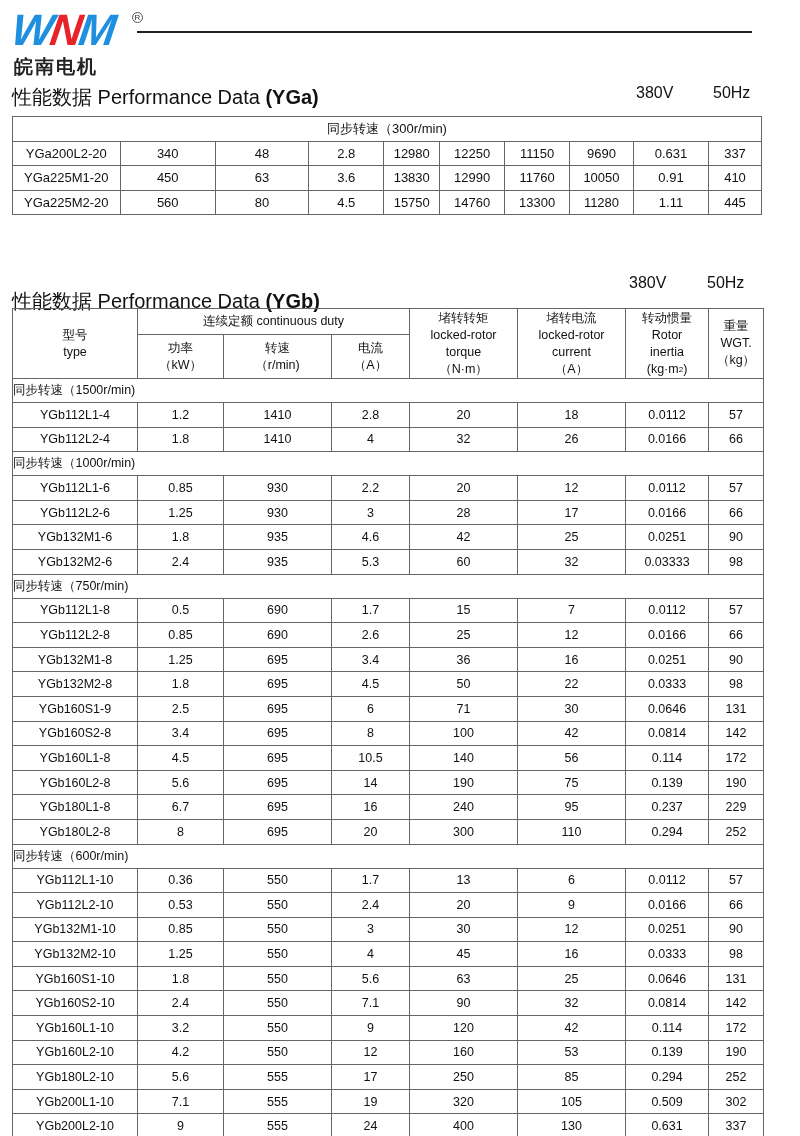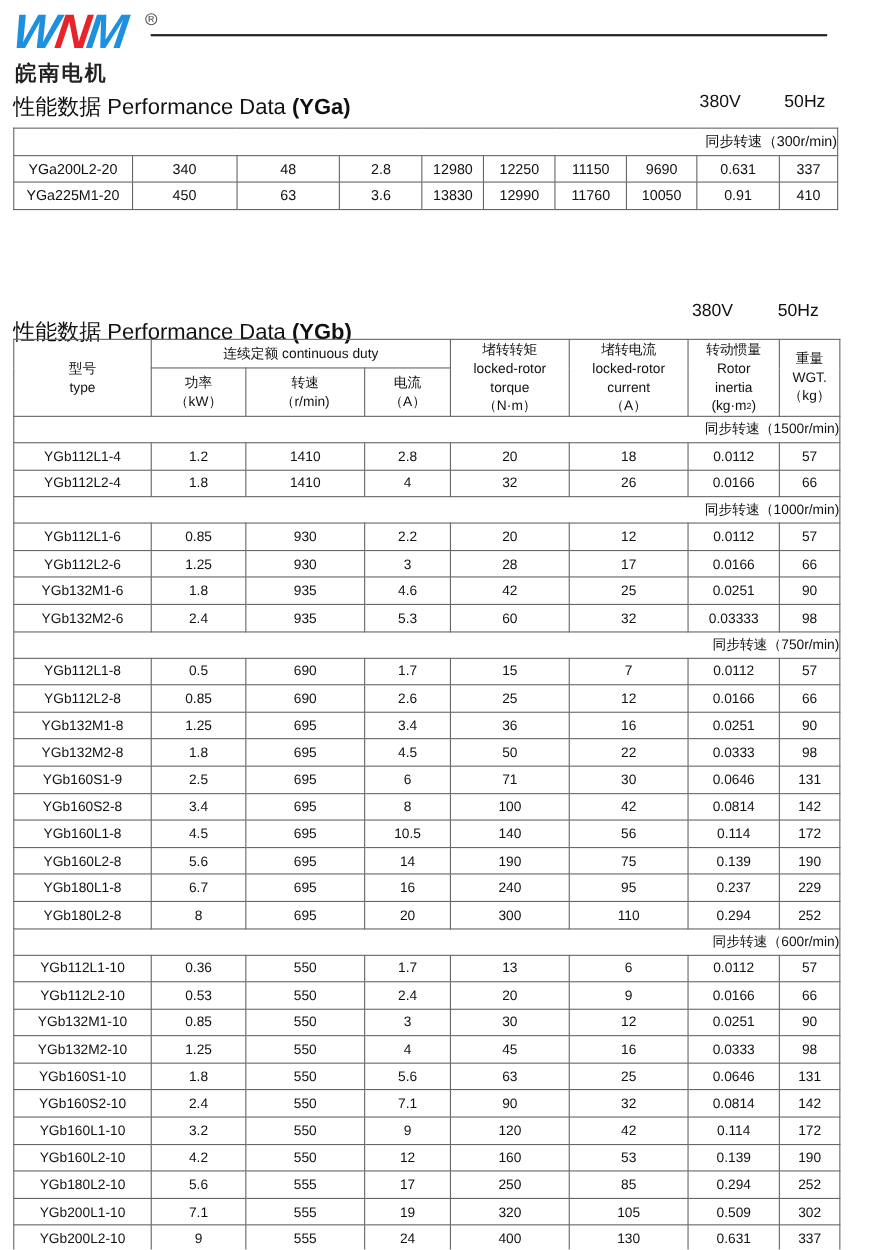--- a/index.html
+++ b/index.html
@@ -13,25 +13,25 @@
   .logo-reg { position: absolute; left: 120px; top: 4px; font-size: 10px; color: #333; border: 1px solid #555; border-radius: 50%; width: 11px; height: 11px; line-height: 9px; text-align: center; font-size: 8px; }
   .logo-cn { position: absolute; left: 2px; top: 46px; font-size: 19px; font-weight: bold; letter-spacing: 2px; color: #222; font-family: Liberation Sans, sans-serif; }
   .header-rule { position: absolute; left: 137px; top: 31px; width: 615px; height: 2px; background: #222; }
 
   .section-title { position: absolute; font-size: 20px; color: #111; white-space: nowrap; }
   .section-title b { font-weight: bold; margin-top: 38px; }
   .spec { position: absolute; font-size: 16px; color: #111; white-space: nowrap; }
 
   table { position: absolute; border-collapse: collapse; table-layout: fixed; }
   td, th { border: 1px solid #666; text-align: center; vertical-align: middle; font-size: 13px; font-weight: normal; color: #111; padding: 0; white-space: nowrap; overflow: hidden; }
-  .speed-row td { text-align: right; font-size: 13px; padding-left: 45px; }
+  .speed-row td { text-align: left; font-size: 13px; }
 
   #tbl-a { left: 12px; top: 116px; width: 750px; }
   #tbl-a tr { height: 24.5px; }
-  #tbl-a .speed-row td { padding-left: 0; }
+  #tbl-a .speed-row td { text-align: center; padding-left: 0; }
 
   #tbl-b { left: 12px; top: 308px; width: 751px; }
   #tbl-b td, #tbl-b th { font-size: 12.5px; }
   #tbl-b thead th { line-height: 17px; font-size: 12.5px; }
   #tbl-b tbody tr { height: 24.6px; }
   #tbl-b tbody tr.speed-row { height: 24px; }
   .sup { font-size: 8px; vertical-align: top; }
 </style>
 </head>
 <body>
@@ -85,20 +85,32 @@
         <td>450</td>
         <td>63</td>
         <td>3.6</td>
         <td>13830</td>
         <td>12990</td>
         <td>11760</td>
         <td>10050</td>
         <td>0.91</td>
         <td>410</td>
       </tr>
+      <tr>
+        <td>YGa225M2-20</td>
+        <td>560</td>
+        <td>80</td>
+        <td>4.5</td>
+        <td>15750</td>
+        <td>14760</td>
+        <td>13300</td>
+        <td>11280</td>
+        <td>1.11</td>
+        <td>445</td>
+      </tr>
     </tbody>
 </table>
 
 <div class="section-title" style="left:12px; top:288px;">
   <span>性能数据 Performance Data</span> <b>(YGb)</b>
 </div>
 <div class="spec" style="left:629px; top:274px;">380V</div>
 <div class="spec" style="left:707px; top:274px;">50Hz</div>
 
 <table id="tbl-b">

